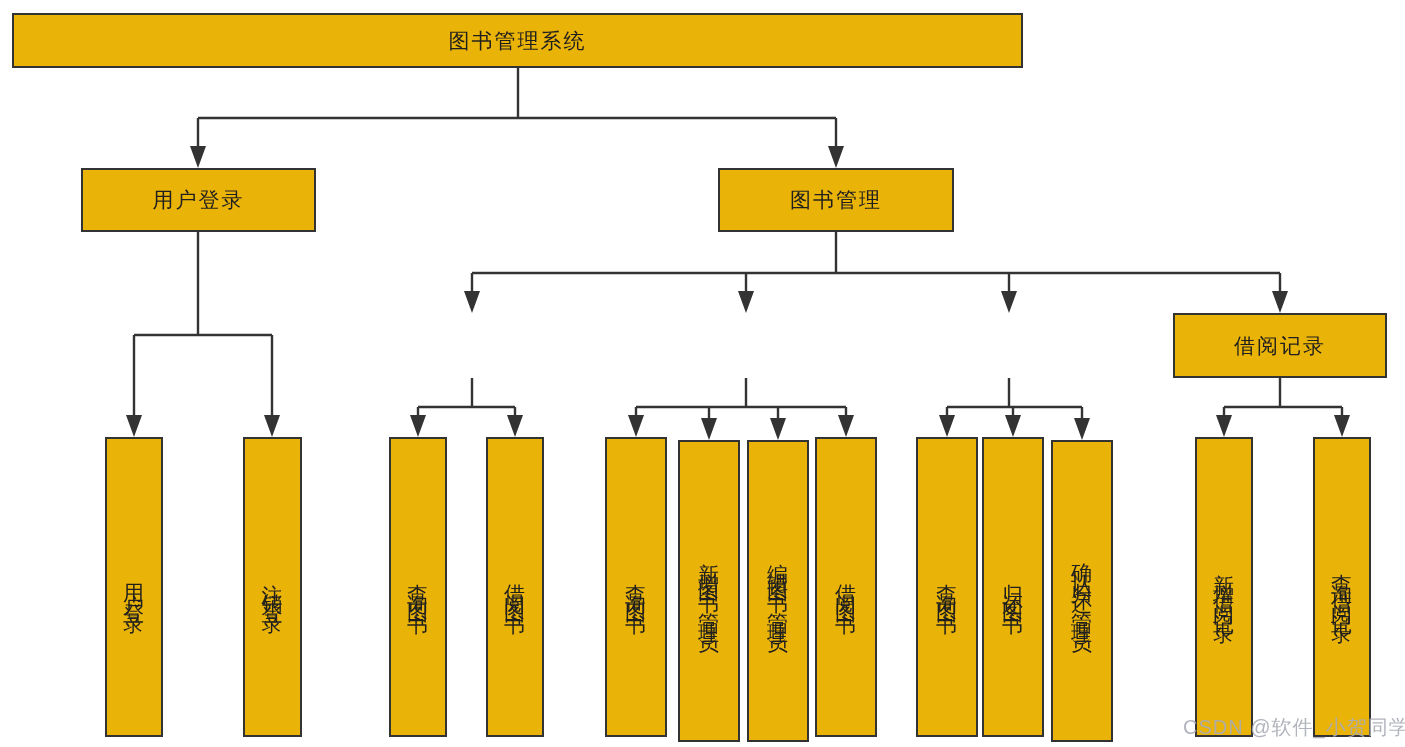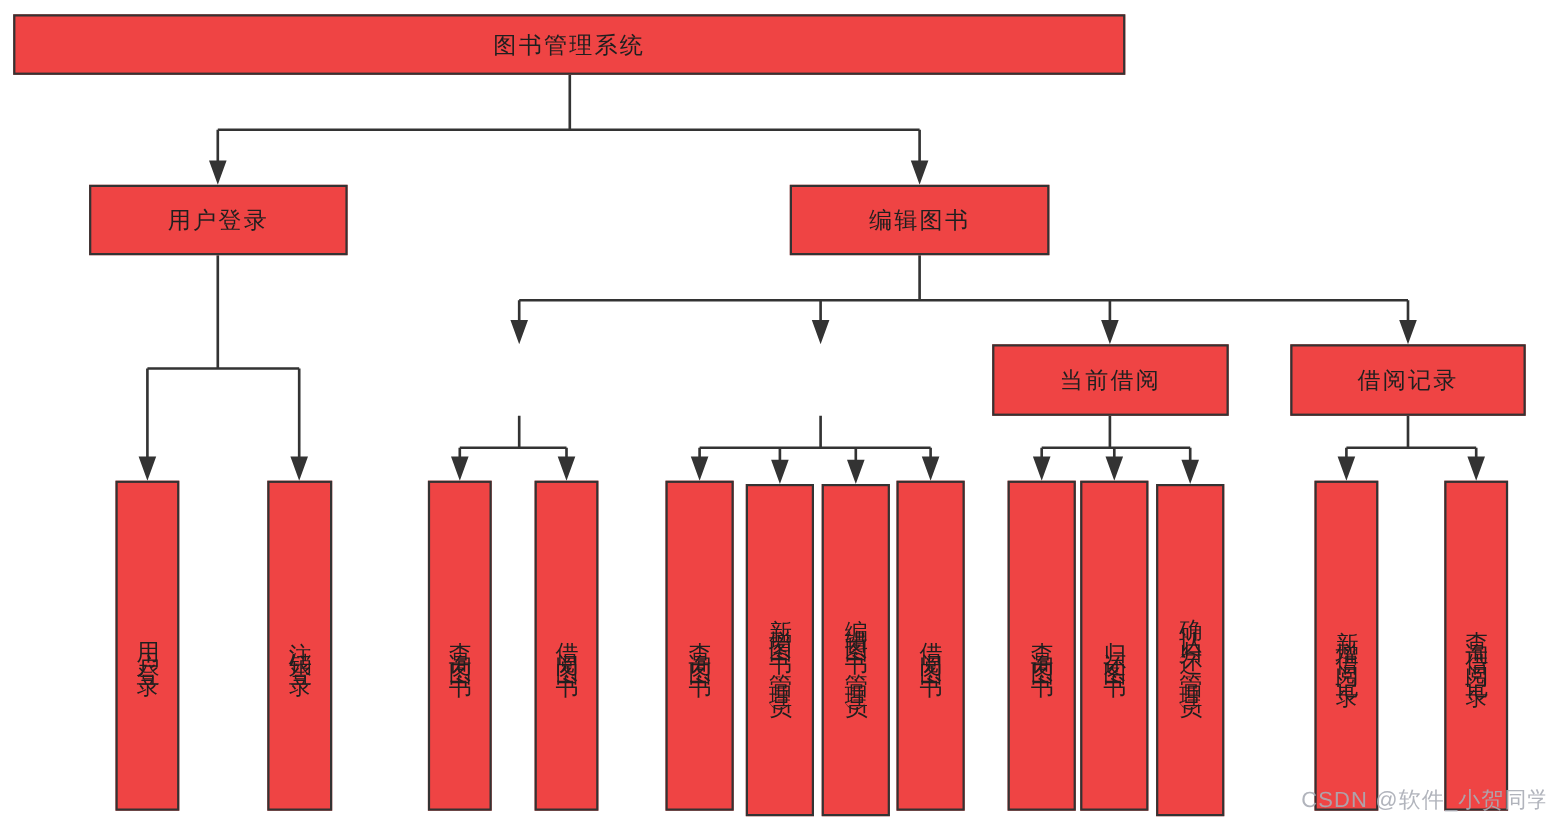--- a/index.html
+++ b/index.html
@@ -9,21 +9,21 @@
     background:#ffffff;
     font-family:"Liberation Sans","DejaVu Sans",sans-serif;
     overflow:hidden;
   }
   .connectors{
     position:absolute;left:0;top:0;width:1405px;height:747px;
   }
   .node{
     position:absolute;
     box-sizing:border-box;
-    background:#ef4444;
+    background:#eab308;
     border:2px solid #333333;
     display:flex;
     align-items:center;
     justify-content:center;
     color:#1f1f1f;
   }
   .node .lbl{
     font-size:21px;
     letter-spacing:2px;
     white-space:nowrap;
@@ -80,26 +80,23 @@
   </svg>
 
   <div class="node h" style="left:12px;top:13px;width:1011px;height:55px">
     <span class="lbl">图书管理系统</span>
   </div>
 
   <div class="node h" style="left:81px;top:168px;width:235px;height:64px">
     <span class="lbl">用户登录</span>
   </div>
   <div class="node h" style="left:718px;top:168px;width:236px;height:64px">
-    <span class="lbl">编辑图书</span>
+    <span class="lbl">图书管理</span>
   </div>
 
-  <div class="node h" style="left:902px;top:313px;width:215px;height:65px">
-    <span class="lbl">当前借阅</span>
-  </div>
   <div class="node h" style="left:1173px;top:313px;width:214px;height:65px">
     <span class="lbl">借阅记录</span>
   </div>
 
   <div class="node v" style="left:105px;top:437px;width:58px;height:300px">
     <span class="lbl">用户登录</span>
   </div>
   <div class="node v" style="left:243px;top:437px;width:59px;height:300px">
     <span class="lbl">注销登录</span>
   </div>

